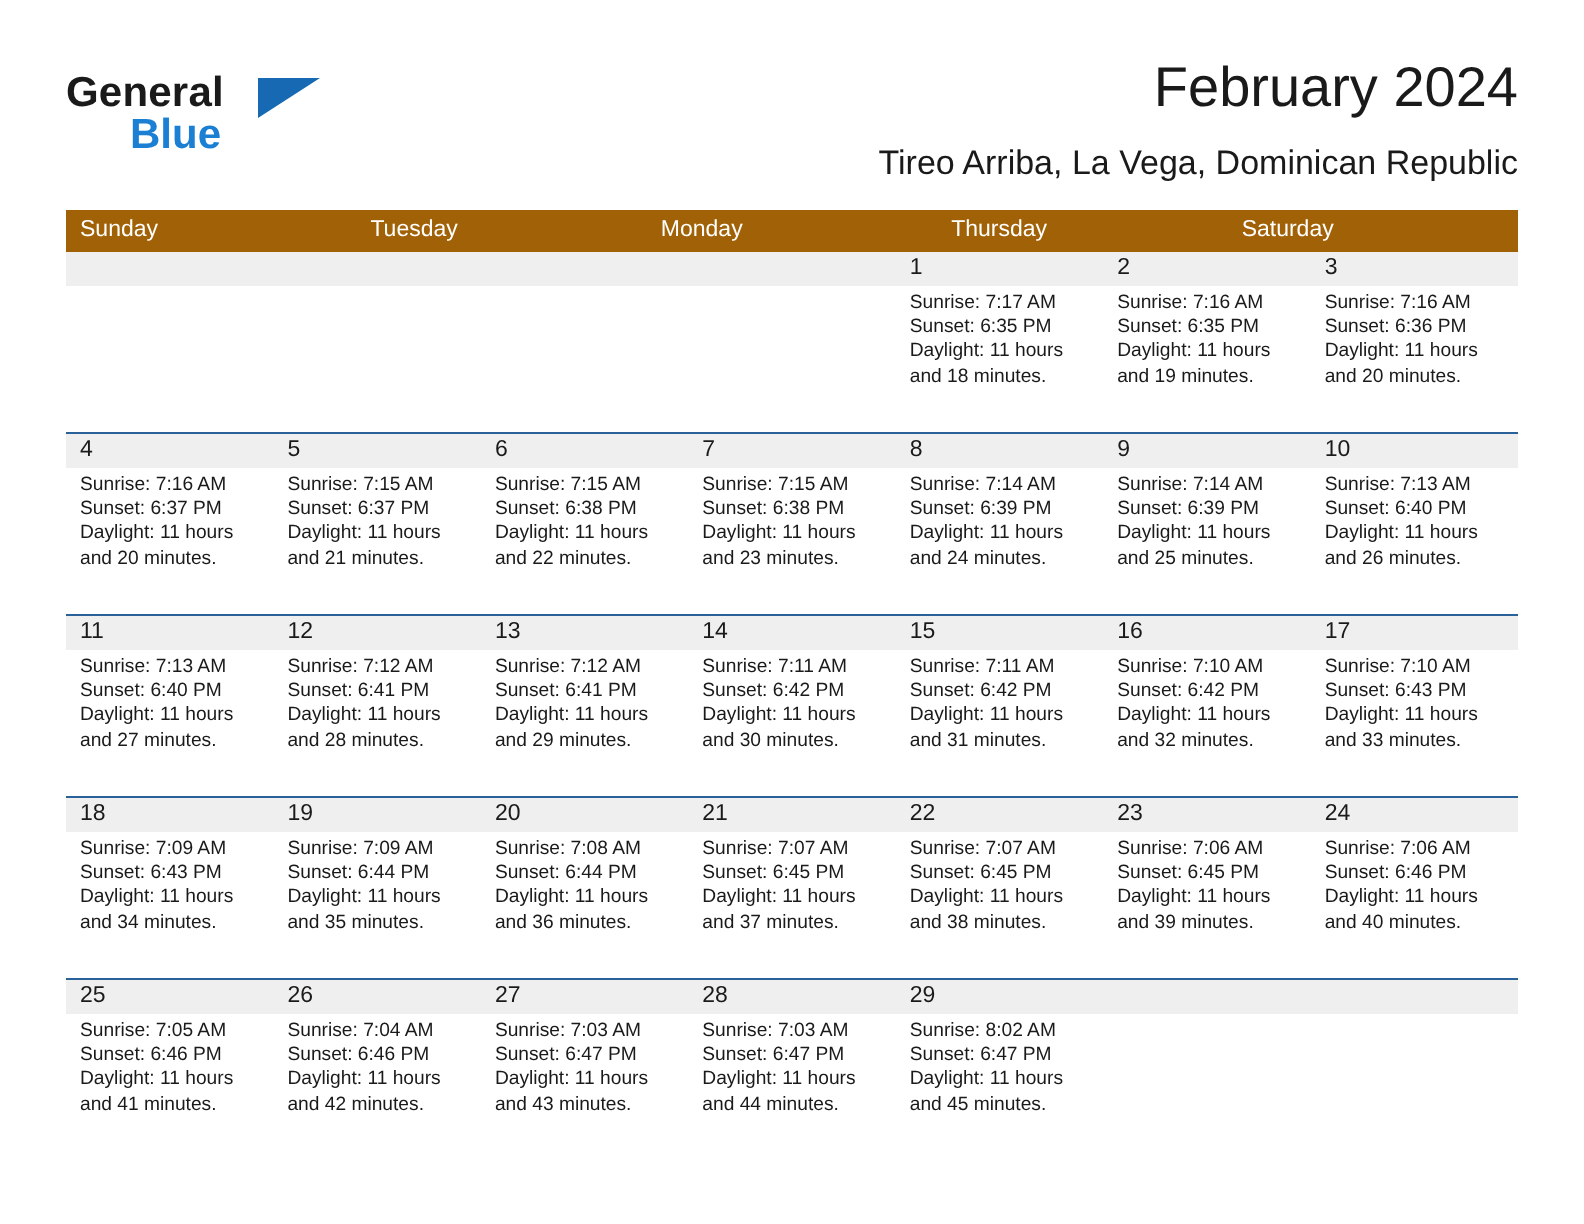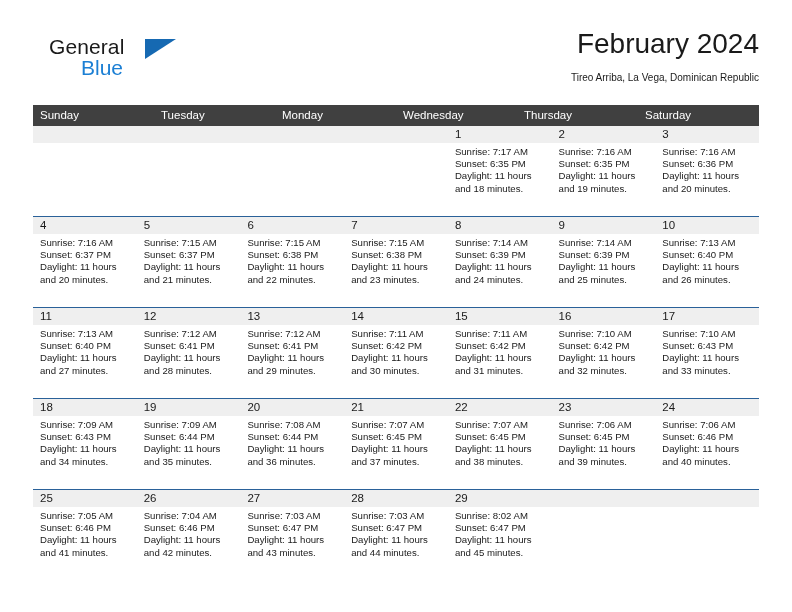--- a/index.html
+++ b/index.html
@@ -24,24 +24,25 @@
   
   .header {
     position: absolute;
     left: 33px;
     top: 28px;
     right: 33px;
     height: 72px;
   }
   .brand {
     position: absolute;
-    left: 16px;
+    left: 0;
     top: 7px;
     width: 130px;
     height: 52px;
+    font-weight: bold;
   }
   .brand-general {
     position: absolute;
     left: 0;
     top: 0;
     font-size: 21px;
     letter-spacing: 0.1px;
     color: #1a1a1a;
     font-family: "Liberation Sans", sans-serif;
   }
@@ -68,36 +69,36 @@
     top: 0;
     font-size: 28px;
     color: #1a1a1a;
     text-align: left;
     white-space: nowrap;
   }
   .subtitle {
     position: absolute;
     right: 0;
     top: 44px;
-    font-size: 10px;
+    font-size: 17px;
     color: #1a1a1a;
     text-align: right;
     white-space: nowrap;
   }
 
   
   .calendar {
     position: absolute;
     left: 33px;
     top: 105px;
     width: 726px;
   }
   .weekday-row {
     display: flex;
-    background: #404040;
+    background: #a16207;
     height: 21px;
   }
   .weekday {
     flex: 1 1 0;
     box-sizing: border-box;
     padding-left: 7px;
     font-size: 11.5px;
     line-height: 21px;
     color: #ffffff;
     overflow: hidden;
@@ -152,21 +153,20 @@
     </div>
     <div class="title">February 2024</div>
     <div class="subtitle">Tireo Arriba, La Vega, Dominican Republic</div>
   </div>
 
   <div class="calendar">
     <div class="weekday-row">
       <div class="weekday">Sunday</div>
       <div class="weekday">Tuesday</div>
       <div class="weekday">Monday</div>
-      <div class="weekday">Wednesday</div>
       <div class="weekday">Thursday</div>
       <div class="weekday">Saturday</div>
     </div>
     <div id="weeks-container">
         <div class="week">
           <div class="day empty">
             <div class="day-num-band">
               <div class="day-num"></div>
             </div>
           </div>

